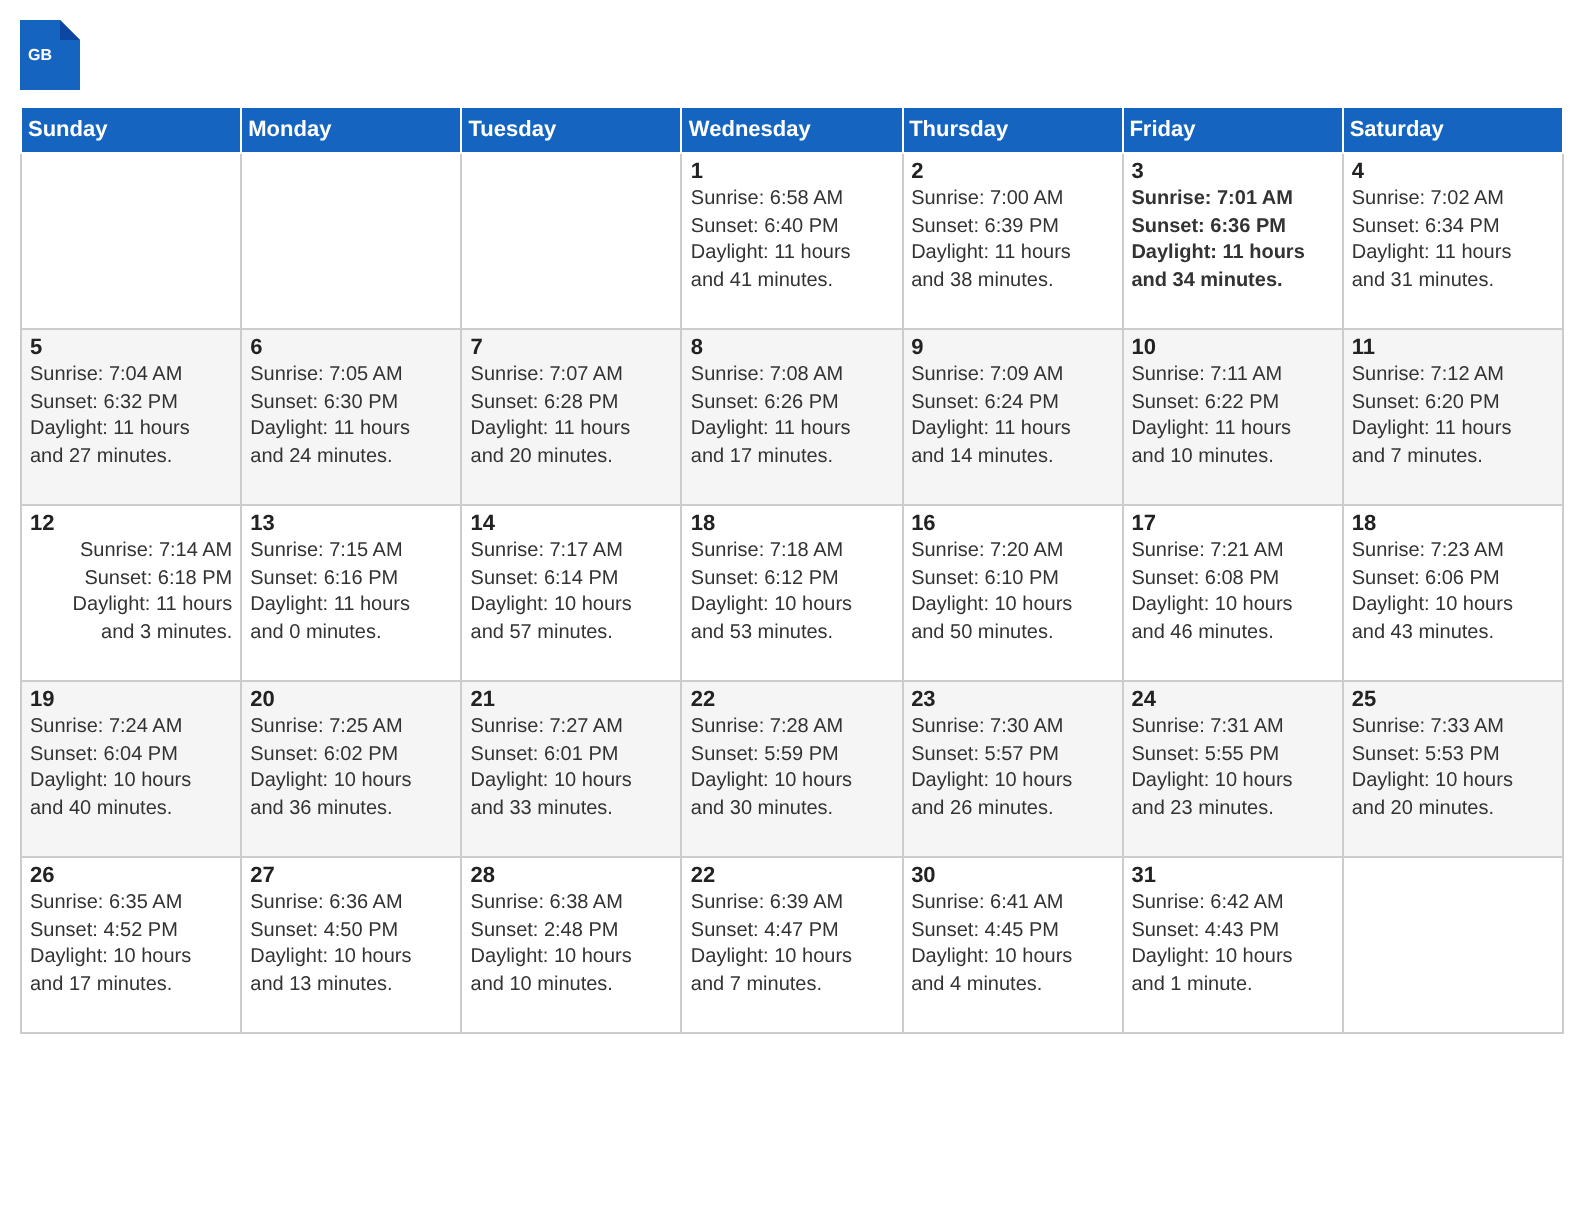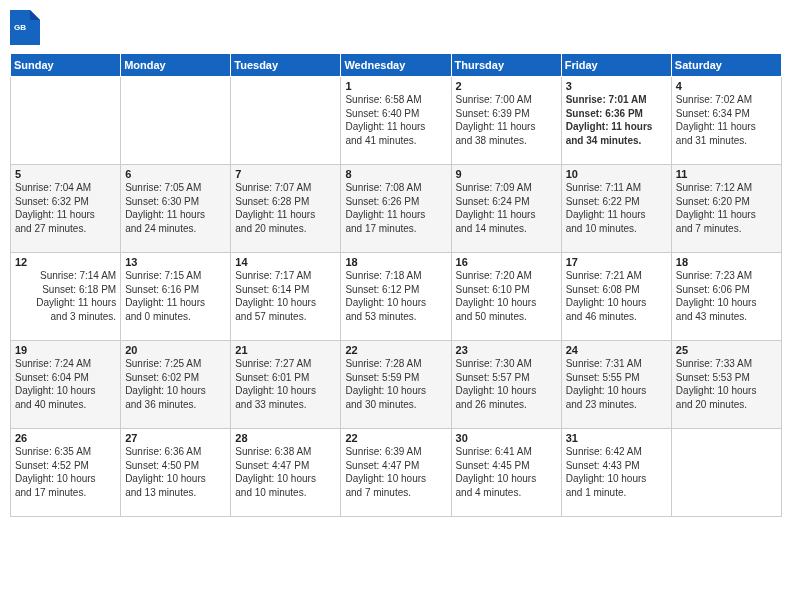--- a/index.html
+++ b/index.html
@@ -331,21 +331,21 @@
           <td>
             <span class="day-num">27</span>
             <div class="day-info" style="white-space: pre-line;">Sunrise: 6:36 AM
 Sunset: 4:50 PM
 Daylight: 10 hours
 and 13 minutes.</div>
           </td>
           <td>
             <span class="day-num">28</span>
             <div class="day-info" style="white-space: pre-line;">Sunrise: 6:38 AM
-Sunset: 4:47 PM
+Sunset: 2:48 PM
 Daylight: 10 hours
 and 10 minutes.</div>
           </td>
           <td>
             <span class="day-num">22</span>
             <div class="day-info" style="white-space: pre-line;">Sunrise: 6:39 AM
 Sunset: 4:47 PM
 Daylight: 10 hours
 and 7 minutes.</div>
           </td>

